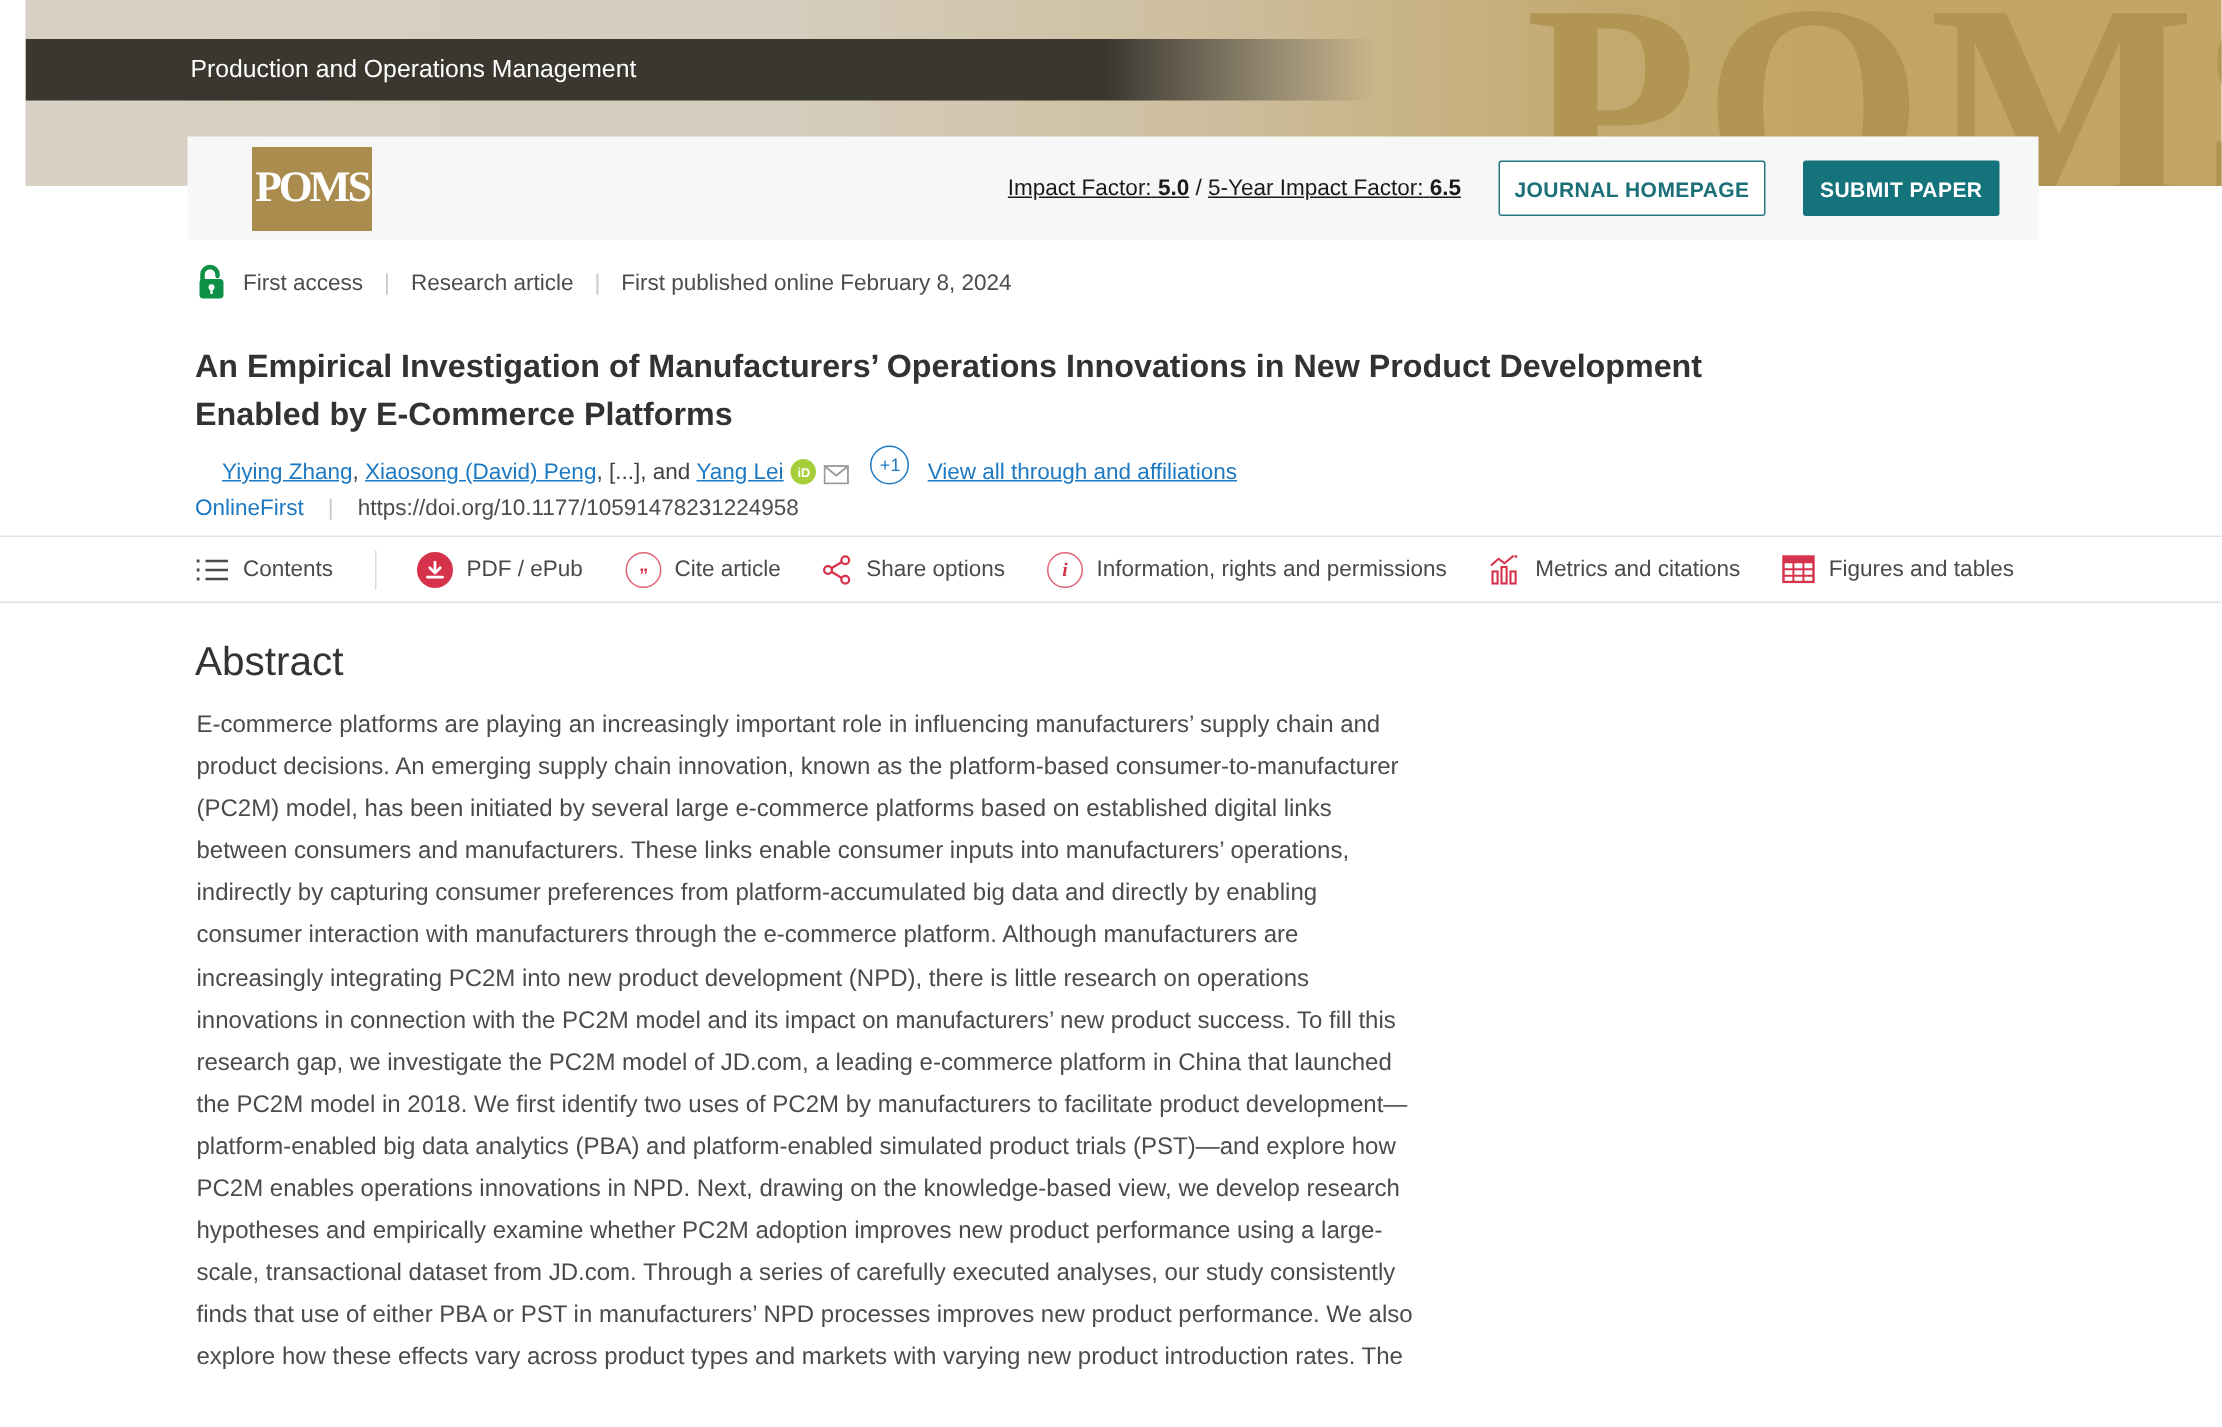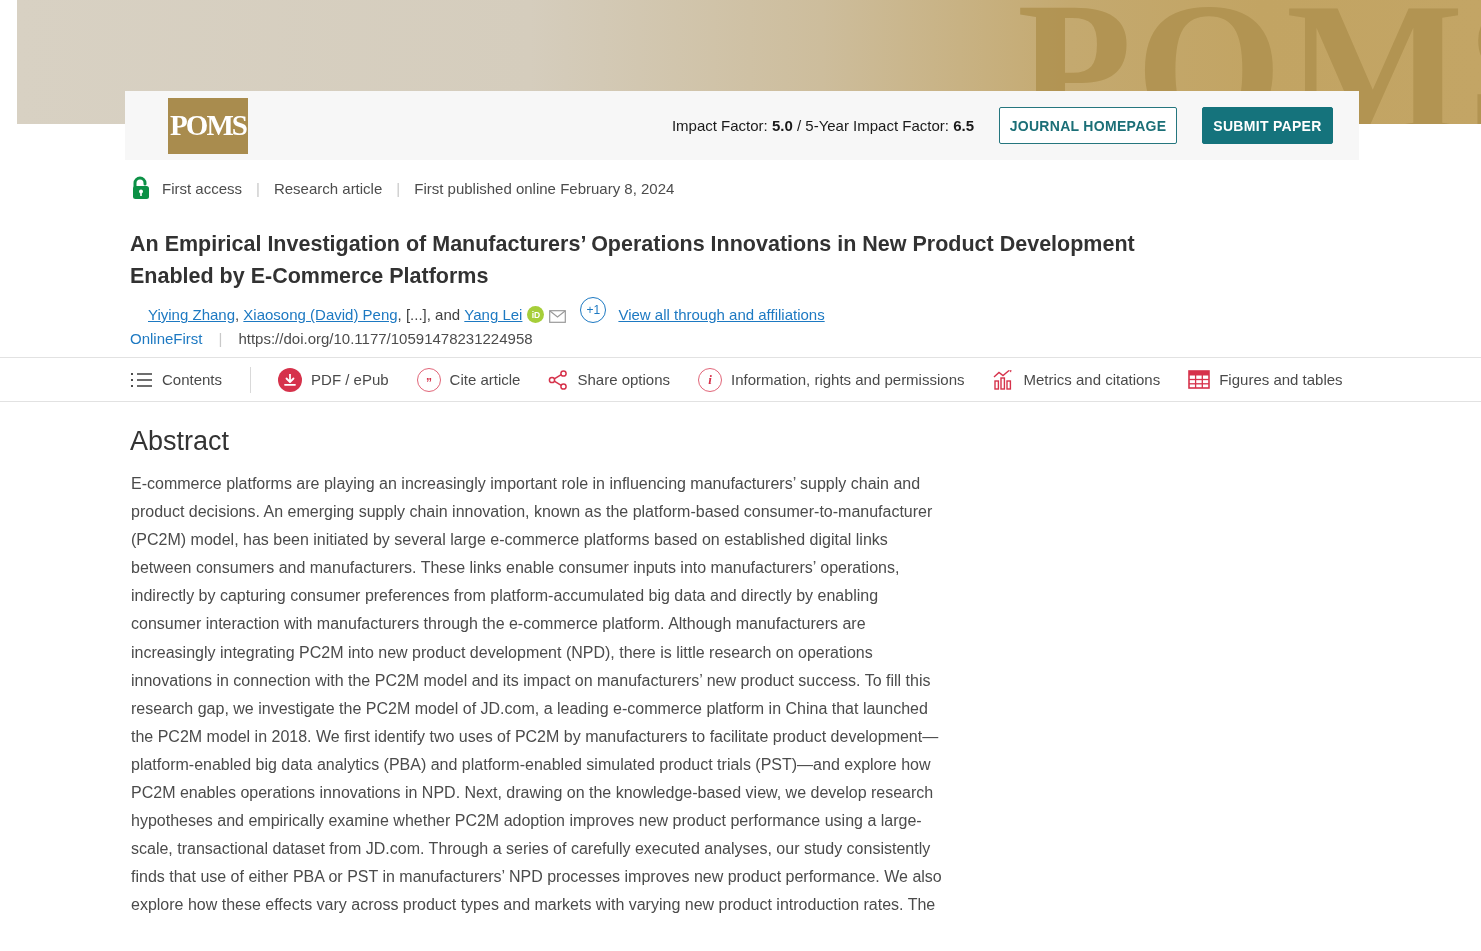--- a/index.html
+++ b/index.html
@@ -16,21 +16,21 @@
               background:linear-gradient(90deg, rgba(58,55,47,1) 0%, rgba(58,55,47,1) 80%, rgba(58,55,47,0) 100%); }
   .dark-bar span { display:block; padding-left:110px; line-height:41px; color:#fff; font-size:16.5px; }
 
   
   .card { position:absolute; left:125px; top:91px; width:1234px; height:69px; background:#f7f7f7;
           display:flex; align-items:center; }
   .logo { width:80px; height:56px; margin-left:43px; background:#a98c4e; color:#fff;
           font-family:"Liberation Serif", serif; font-weight:700; font-size:29px; letter-spacing:-2px;
           display:flex; align-items:center; justify-content:center; }
   .impact { margin-left:auto; font-size:15px; color:#1a1a1a; white-space:nowrap; }
-  .impact a { color:#1a1a1a; cursor:pointer; }
+  .impact a { color:#1a1a1a; text-decoration:underline; cursor:pointer; }
   .impact b { font-weight:700; }
   .btn { height:37px; border-radius:2px; font-size:14px; font-weight:700; letter-spacing:.3px;
          display:flex; align-items:center; justify-content:center; cursor:pointer; white-space:nowrap; }
   .btn-outline { width:178px; margin-left:25px; background:#fff; border:1px solid #25767e; color:#1b6f77; }
   .btn-solid { width:131px; margin-left:25px; margin-right:26px; background:#15737c; border:1px solid #15737c; color:#fff; }
 
   
   .meta-row { position:absolute; left:131px; top:176px; display:flex; align-items:center;
               font-size:15px; color:#4c4c4c; }
   .meta-row .sep { color:#c9c9c9; margin:0 14px; font-size:15px; }
@@ -73,20 +73,23 @@
   
   .abstract-h { position:absolute; left:130px; top:426px; font-size:27px; font-weight:400; color:#333; }
   .abstract-p { position:absolute; left:131px; top:470px; width:820px; font-size:16px; line-height:28.1px;
                 color:#4b4b4b; text-align:left; }
 </style>
 </head>
 <body>
 
 <div class="banner">
   <div class="watermark">POMS</div>
+  <div class="dark-bar">
+    <span>Production and Operations Management</span>
+  </div>
 </div>
 
 <div class="card">
   <div class="logo">POMS</div>
   <div class="impact">
     <a><span>Impact Factor:</span>&nbsp;<b>5.0</b></a>
     <span>/</span>
     <a><span>5-Year Impact Factor:</span>&nbsp;<b>6.5</b></a>
   </div>
   <div class="btn btn-outline">JOURNAL HOMEPAGE</div>

